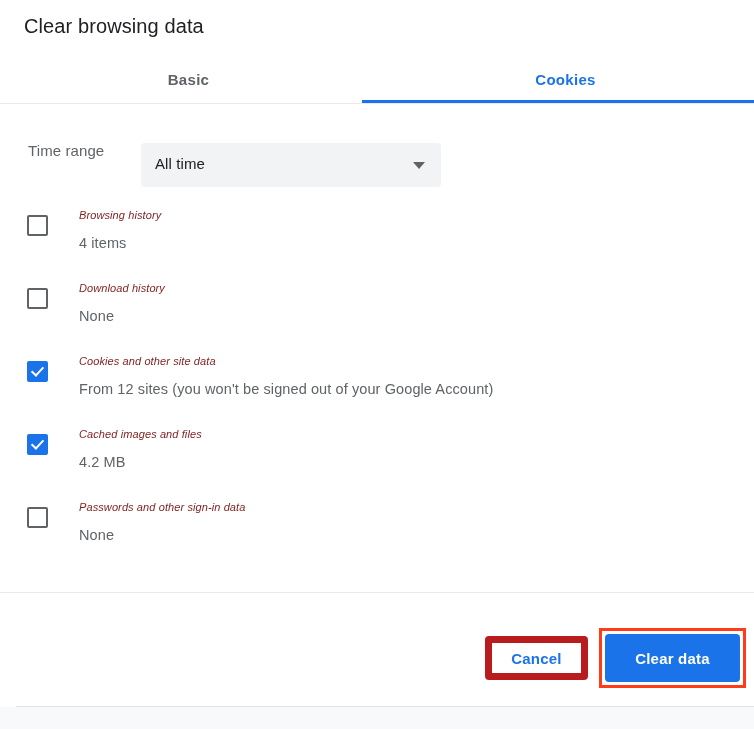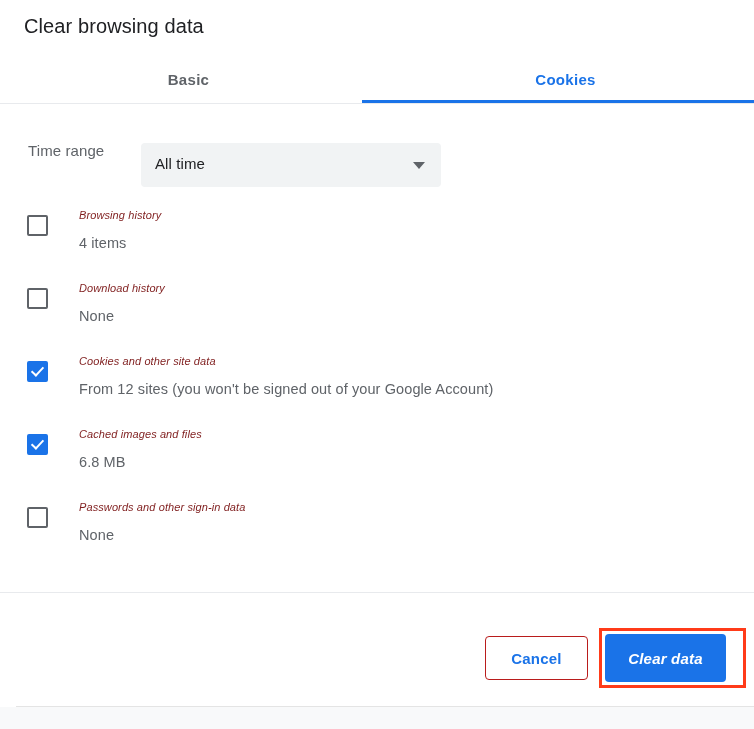--- a/index.html
+++ b/index.html
@@ -204,48 +204,47 @@
     height: 114px;
   }
   .btn-cancel {
     position: absolute;
     left: 485px;
     top: 43px;
     width: 103px;
     height: 44px;
     box-sizing: border-box;
     background: #ffffff;
-    border: 1px solid #b91c1c;
+    border: 7px solid #b91c1c;
     border-radius: 4px;
     color: #1a73e8;
     font-family: "Liberation Sans", sans-serif;
     font-size: 15px;
     font-weight: bold;
     letter-spacing: 0.2px;
     cursor: pointer;
     padding: 0;
   }
   .btn-clear {
     position: absolute;
     left: 605px;
     top: 634px;
-    width: 121px;
+    width: 135px;
     height: 48px;
     box-sizing: border-box;
     background: #1a73e8;
     border: none;
     border-radius: 4px;
     color: #ffffff;
     font-family: "Liberation Sans", sans-serif;
     font-size: 15px;
     font-weight: bold;
     letter-spacing: 0.2px;
     cursor: pointer;
     padding: 4px;
-    font-style: italic;
   }
   .highlight-box {
     position: absolute;
     left: 599px;
     top: 628px;
     width: 147px;
     height: 60px;
     box-sizing: border-box;
     border: 3px solid #ff3b19;
     pointer-events: none;
@@ -311,21 +310,21 @@
 
     <div class="list-item">
       <span class="checkbox checked"></span>
       <span class="item-title">Cookies and other site data</span>
       <span class="item-sub">From 12 sites (you won't be signed out of your Google Account)</span>
     </div>
 
     <div class="list-item">
       <span class="checkbox checked"></span>
       <span class="item-title">Cached images and files</span>
-      <span class="item-sub">6.8 MB</span>
+      <span class="item-sub">4.2 MB</span>
     </div>
 
     <div class="list-item">
       <span class="checkbox"></span>
       <span class="item-title">Passwords and other sign-in data</span>
       <span class="item-sub">None</span>
     </div>
 
   </div>
 

